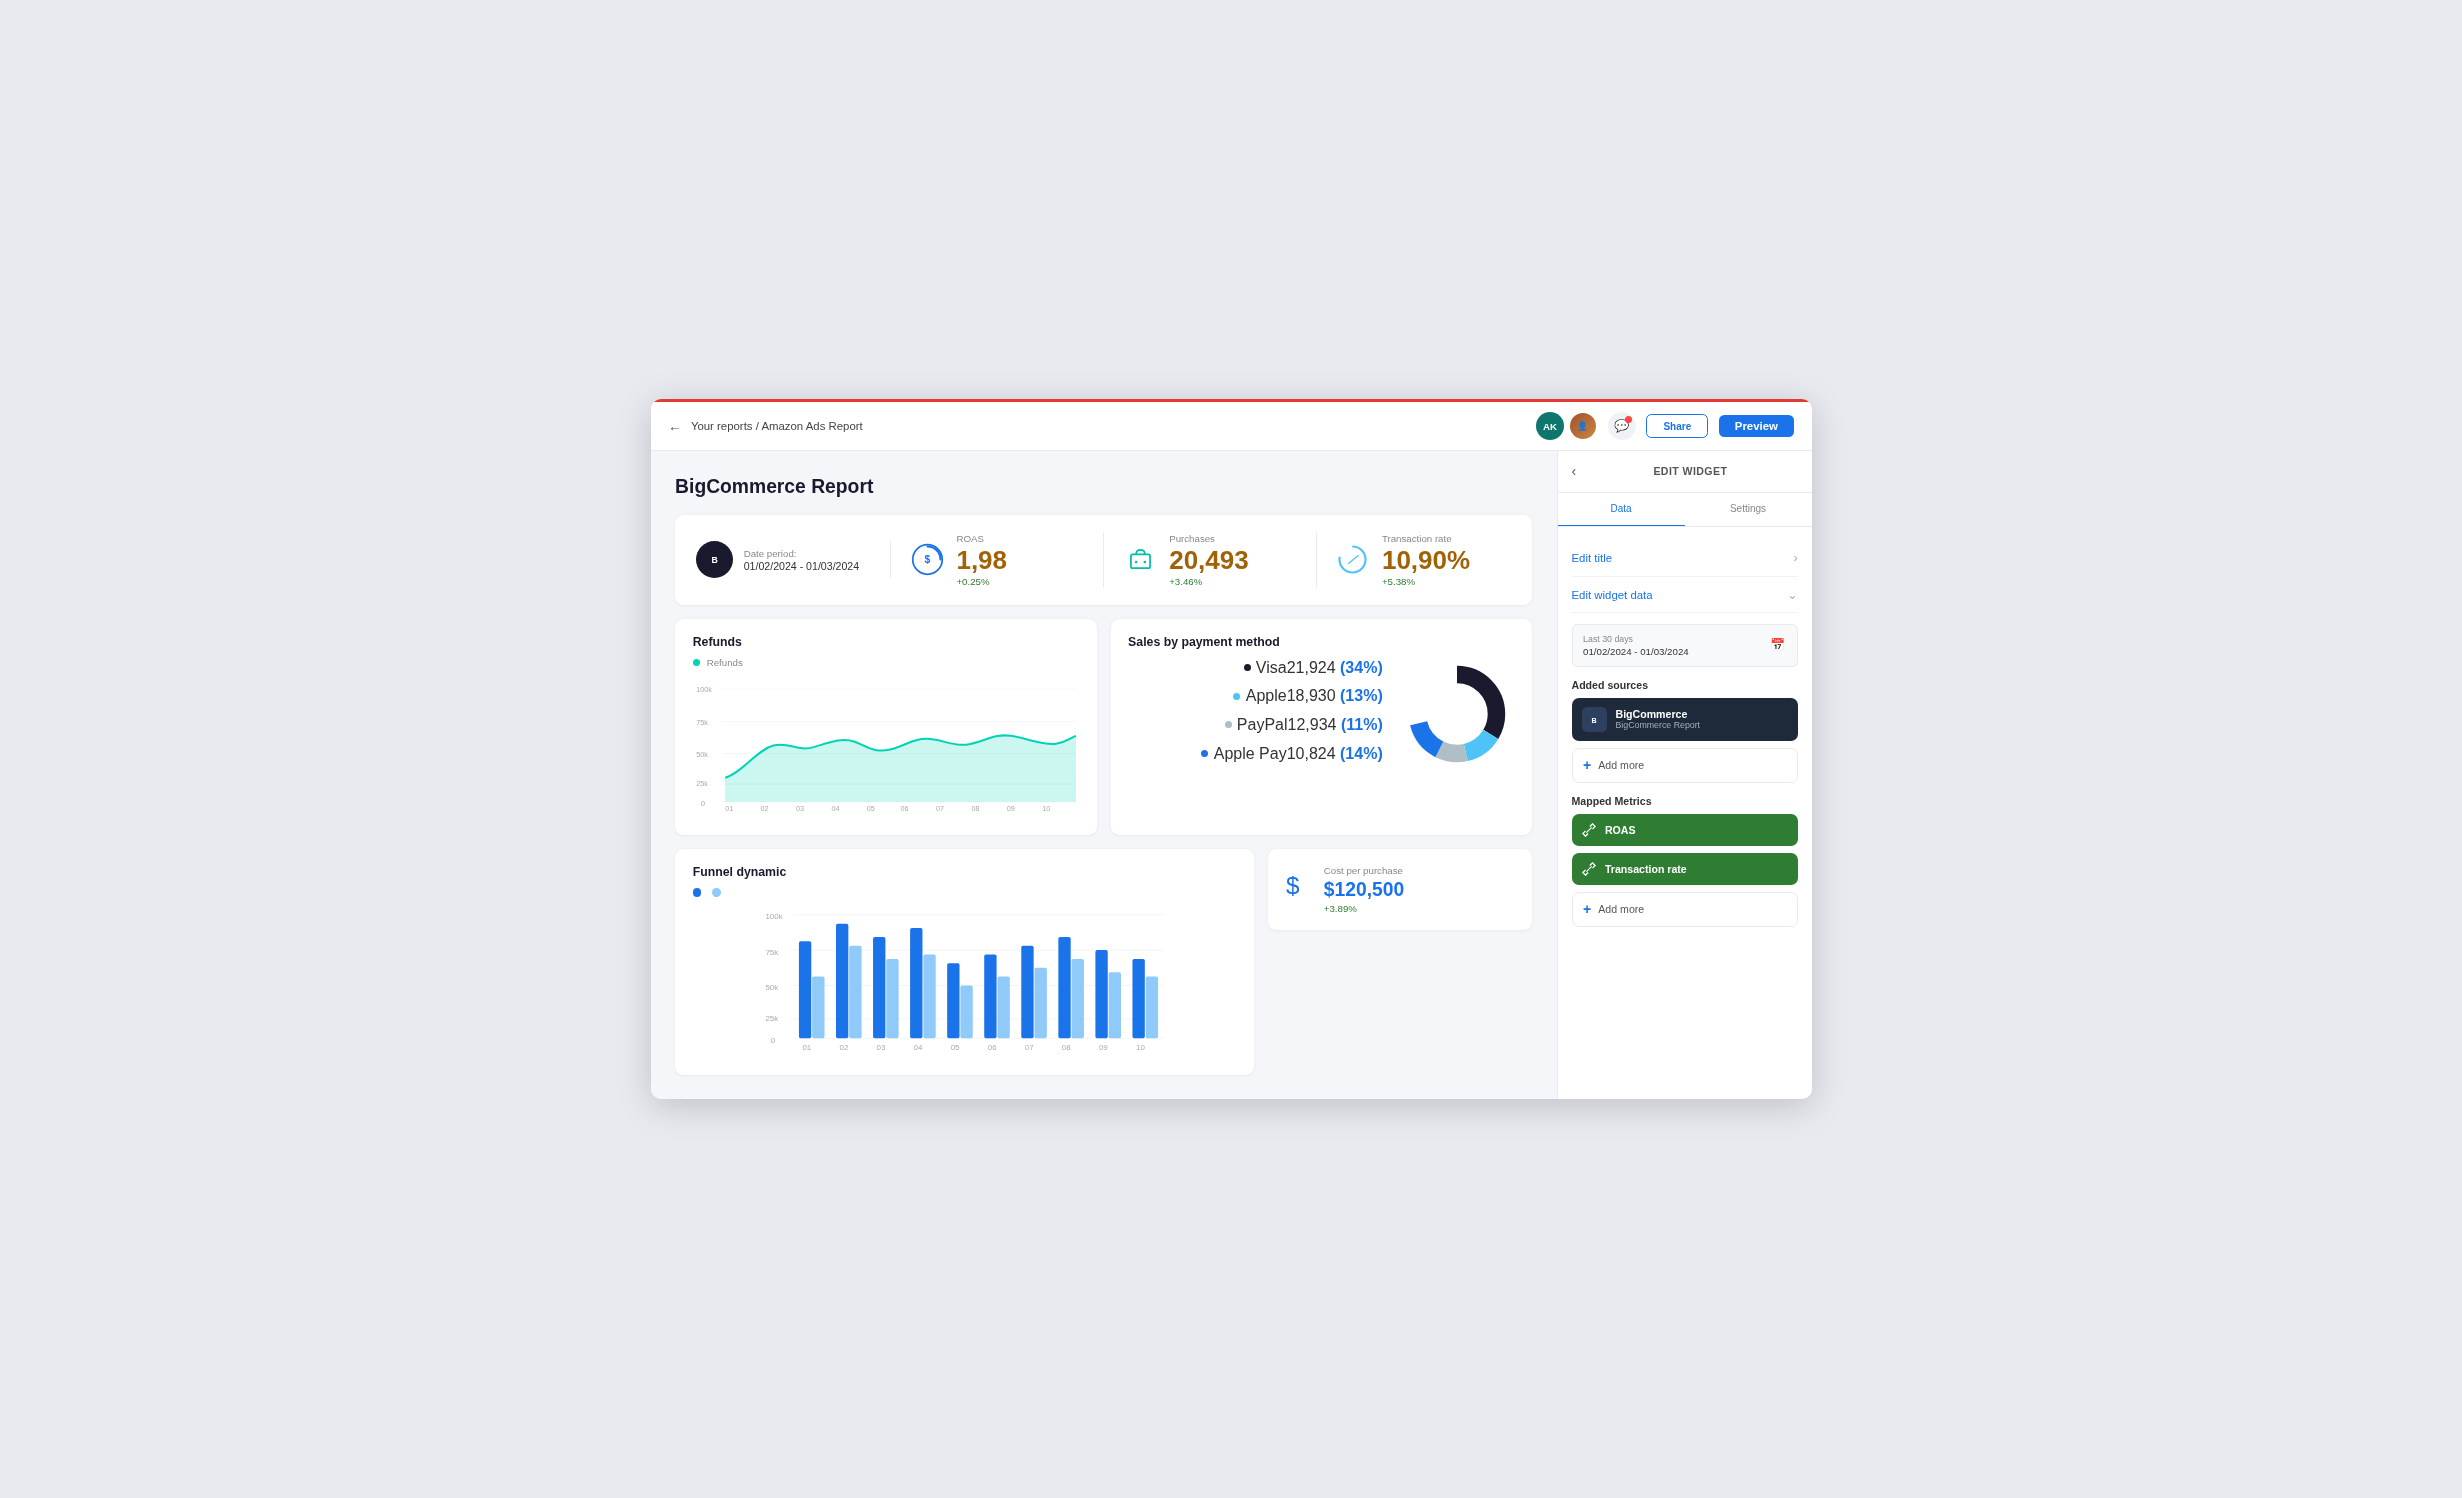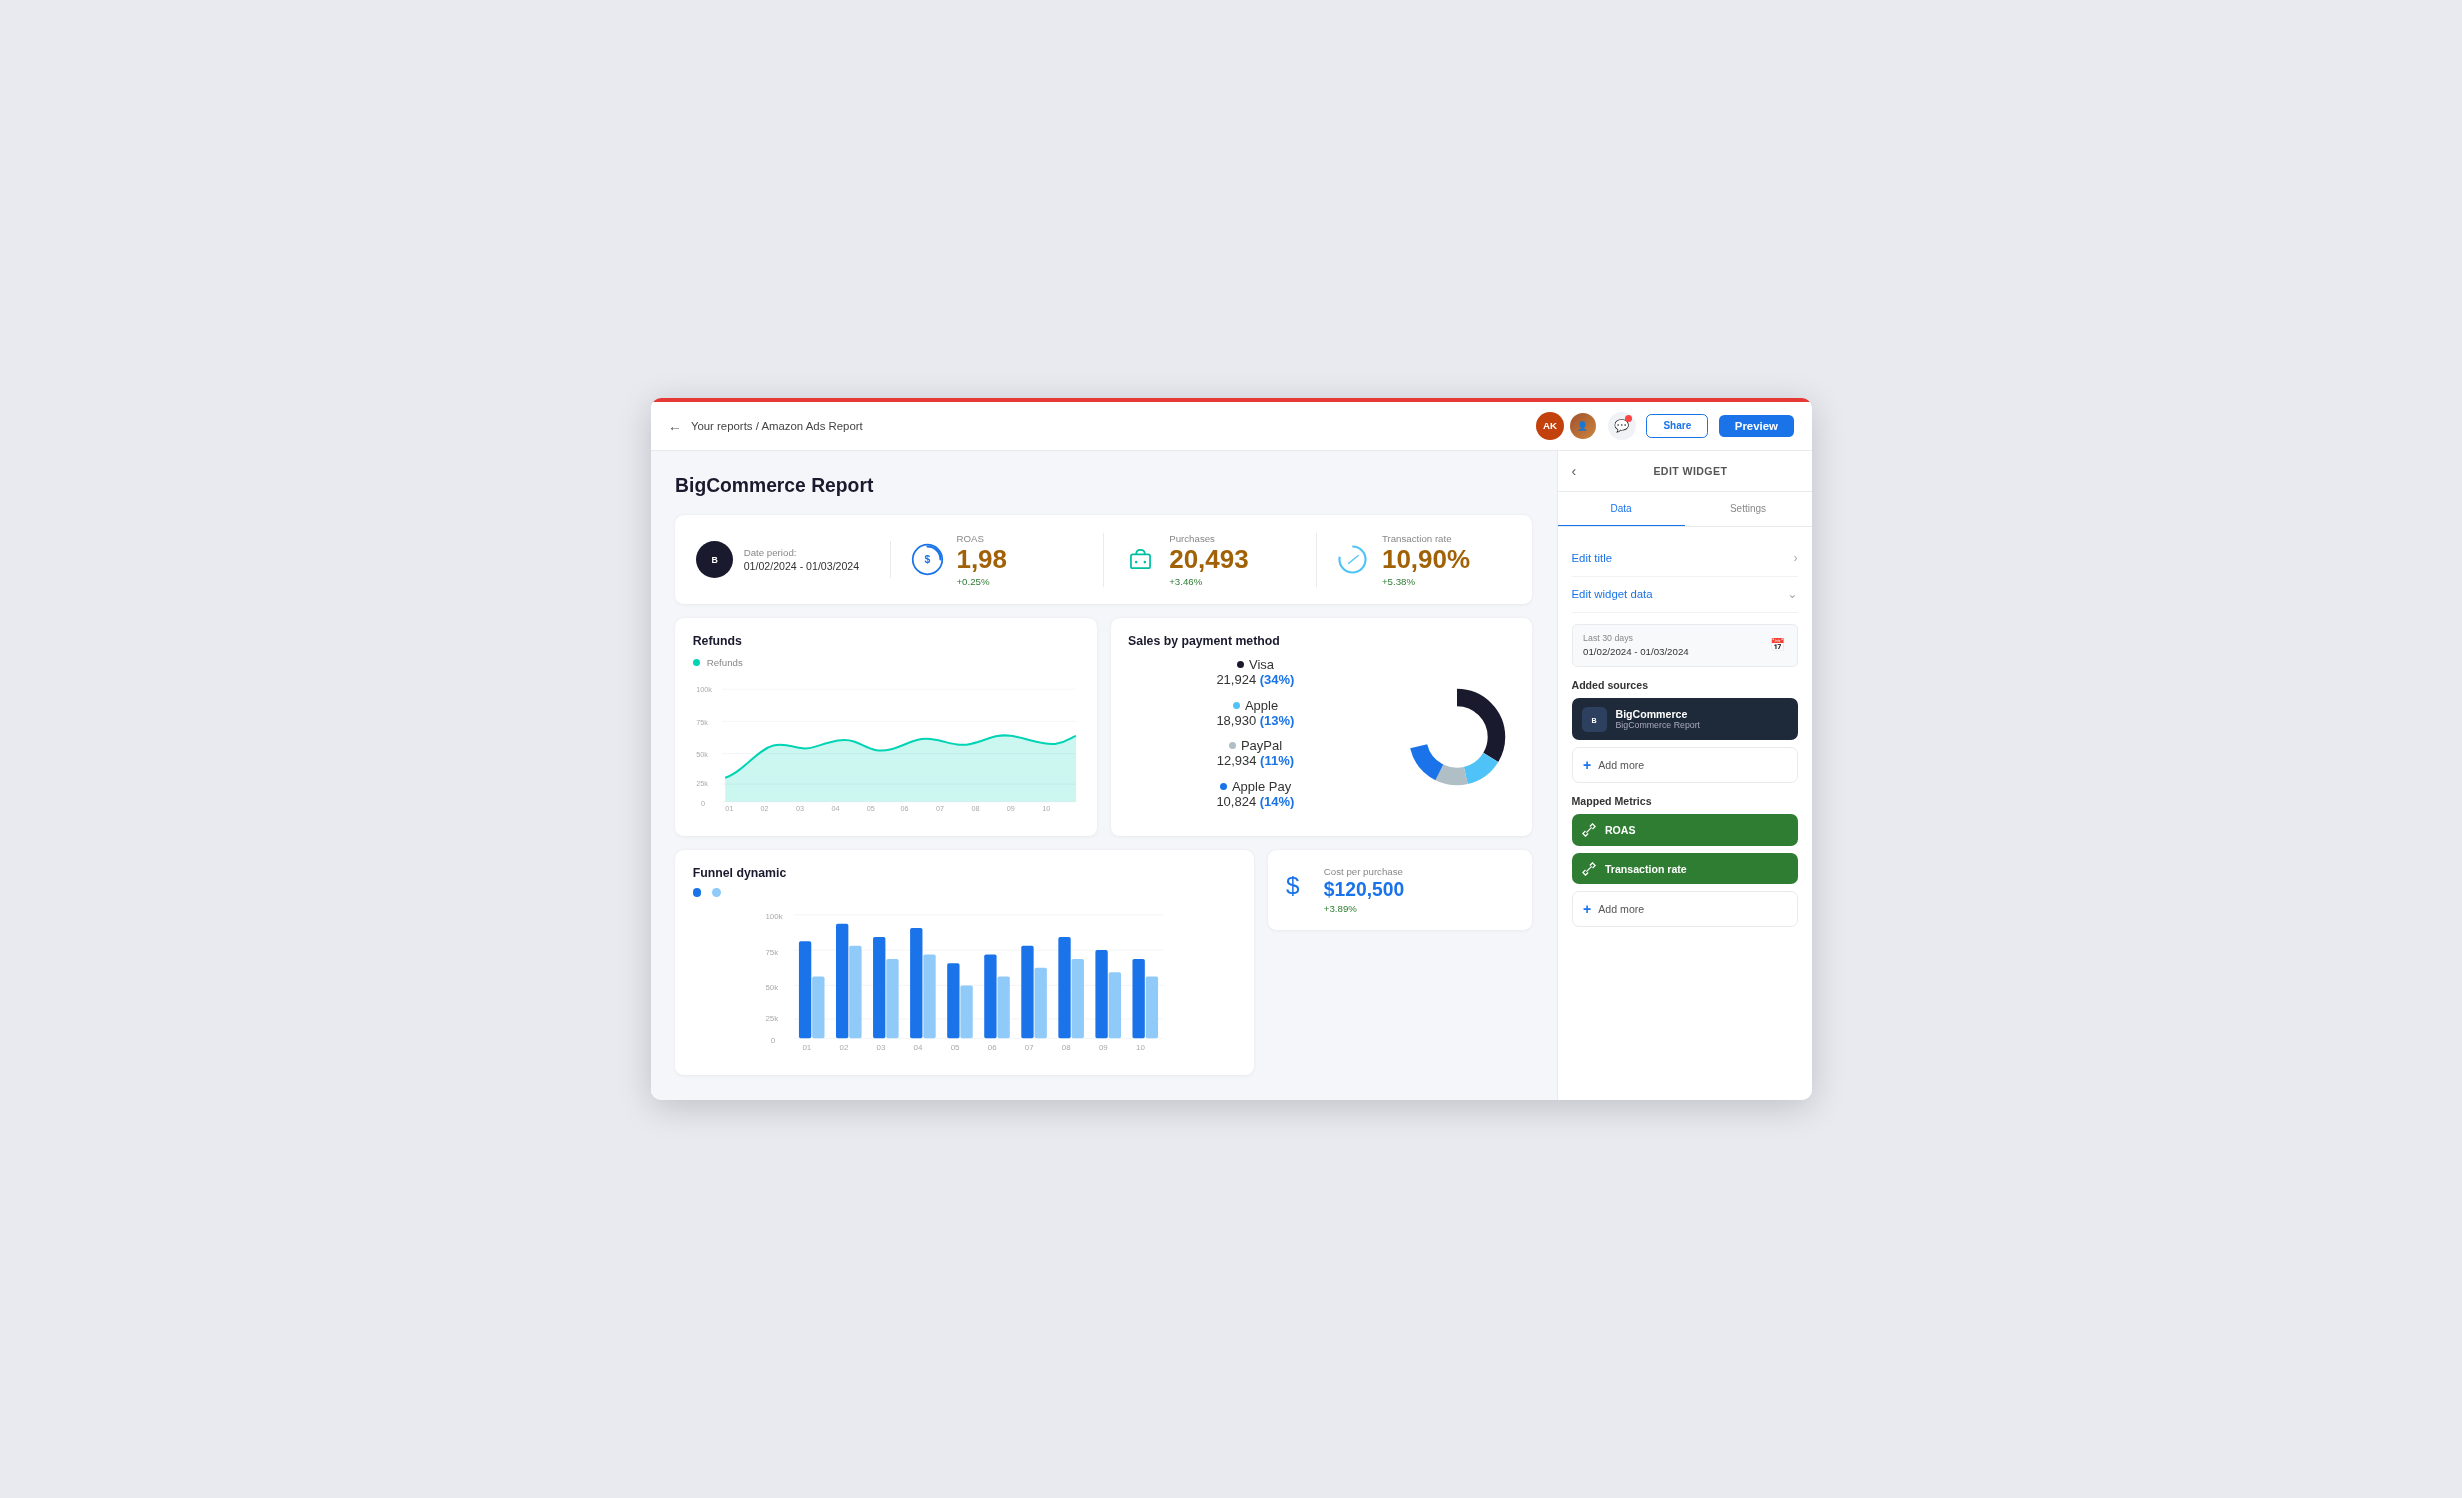--- a/index.html
+++ b/index.html
@@ -60,21 +60,21 @@
       width: 28px;
       height: 28px;
       border-radius: 50%;
       display: flex;
       align-items: center;
       justify-content: center;
       font-size: 9.7px;
       font-weight: 600;
     }
     .avatar-ak {
-      background: #c2410c;
+      background: #0f766e;
       color: #fff;
     }
     .avatar-photo {
       background: #ccc;
       overflow: hidden;
       border: 1.8px solid #fff;
     }
     .avatar-photo-inner {
       width: 100%;
       height: 100%;
@@ -240,22 +240,21 @@
       display: flex;
       align-items: center;
       gap: 17.6px;
     }
     .donut-legend { flex: 1; }
     .donut-legend-item {
       display: flex;
       align-items: center;
       justify-content: flex-end;
       margin-bottom: 10.6px;
-      font-size: 13px;
-      flex-direction: column;
+      font-size: 16px;
     }
     .donut-legend-left {
       display: flex;
       align-items: center;
       gap: 5.3px;
       color: #333;
     }
     .donut-dot { width: 7px; height: 7px; border-radius: 50%; flex-shrink: 0; }
     .donut-value { color: #333; }
     .donut-percent { color: #1a73e8; font-weight: 600; }

